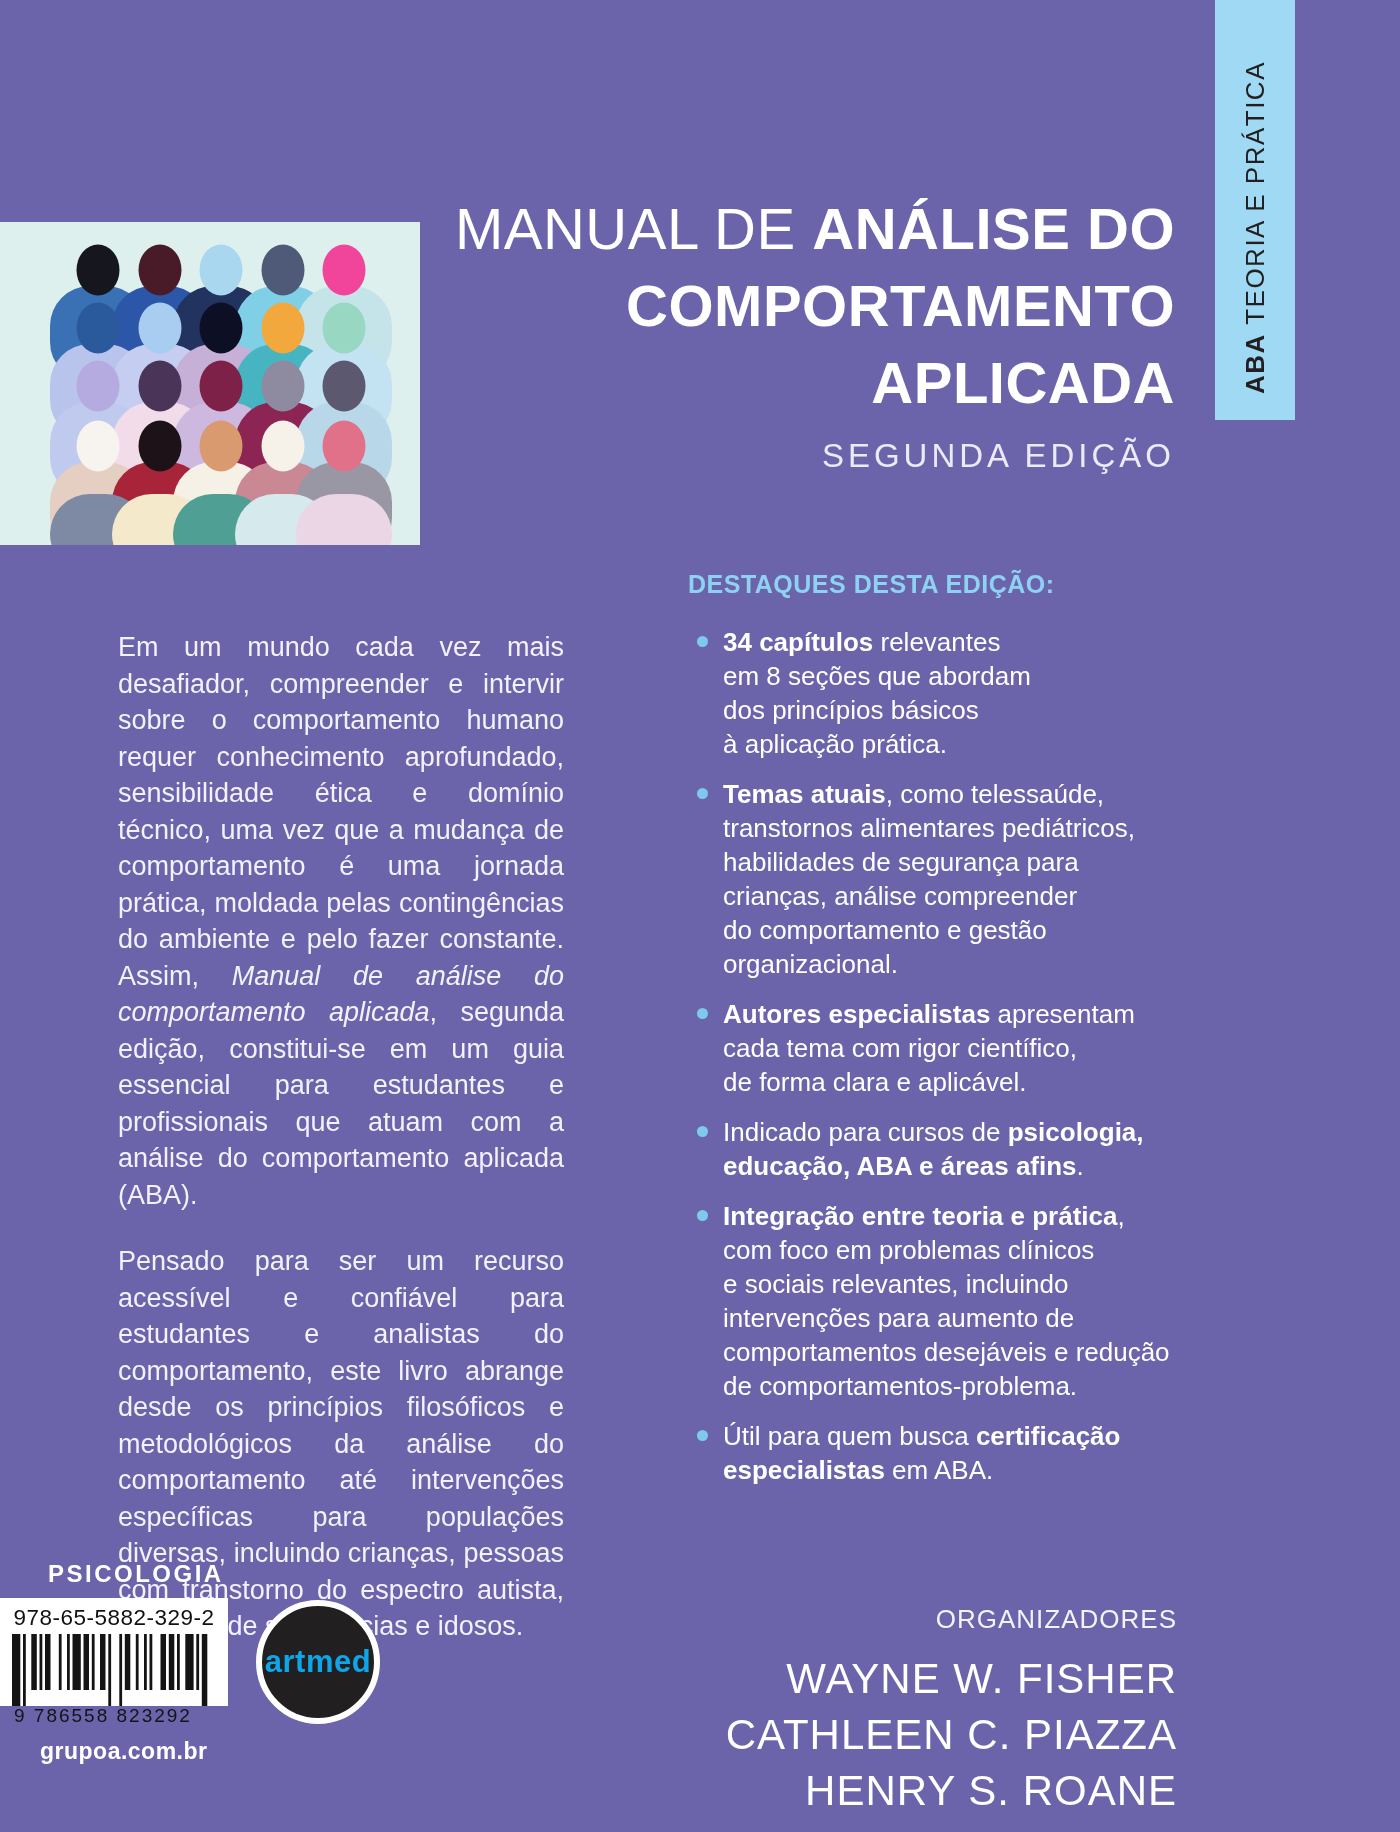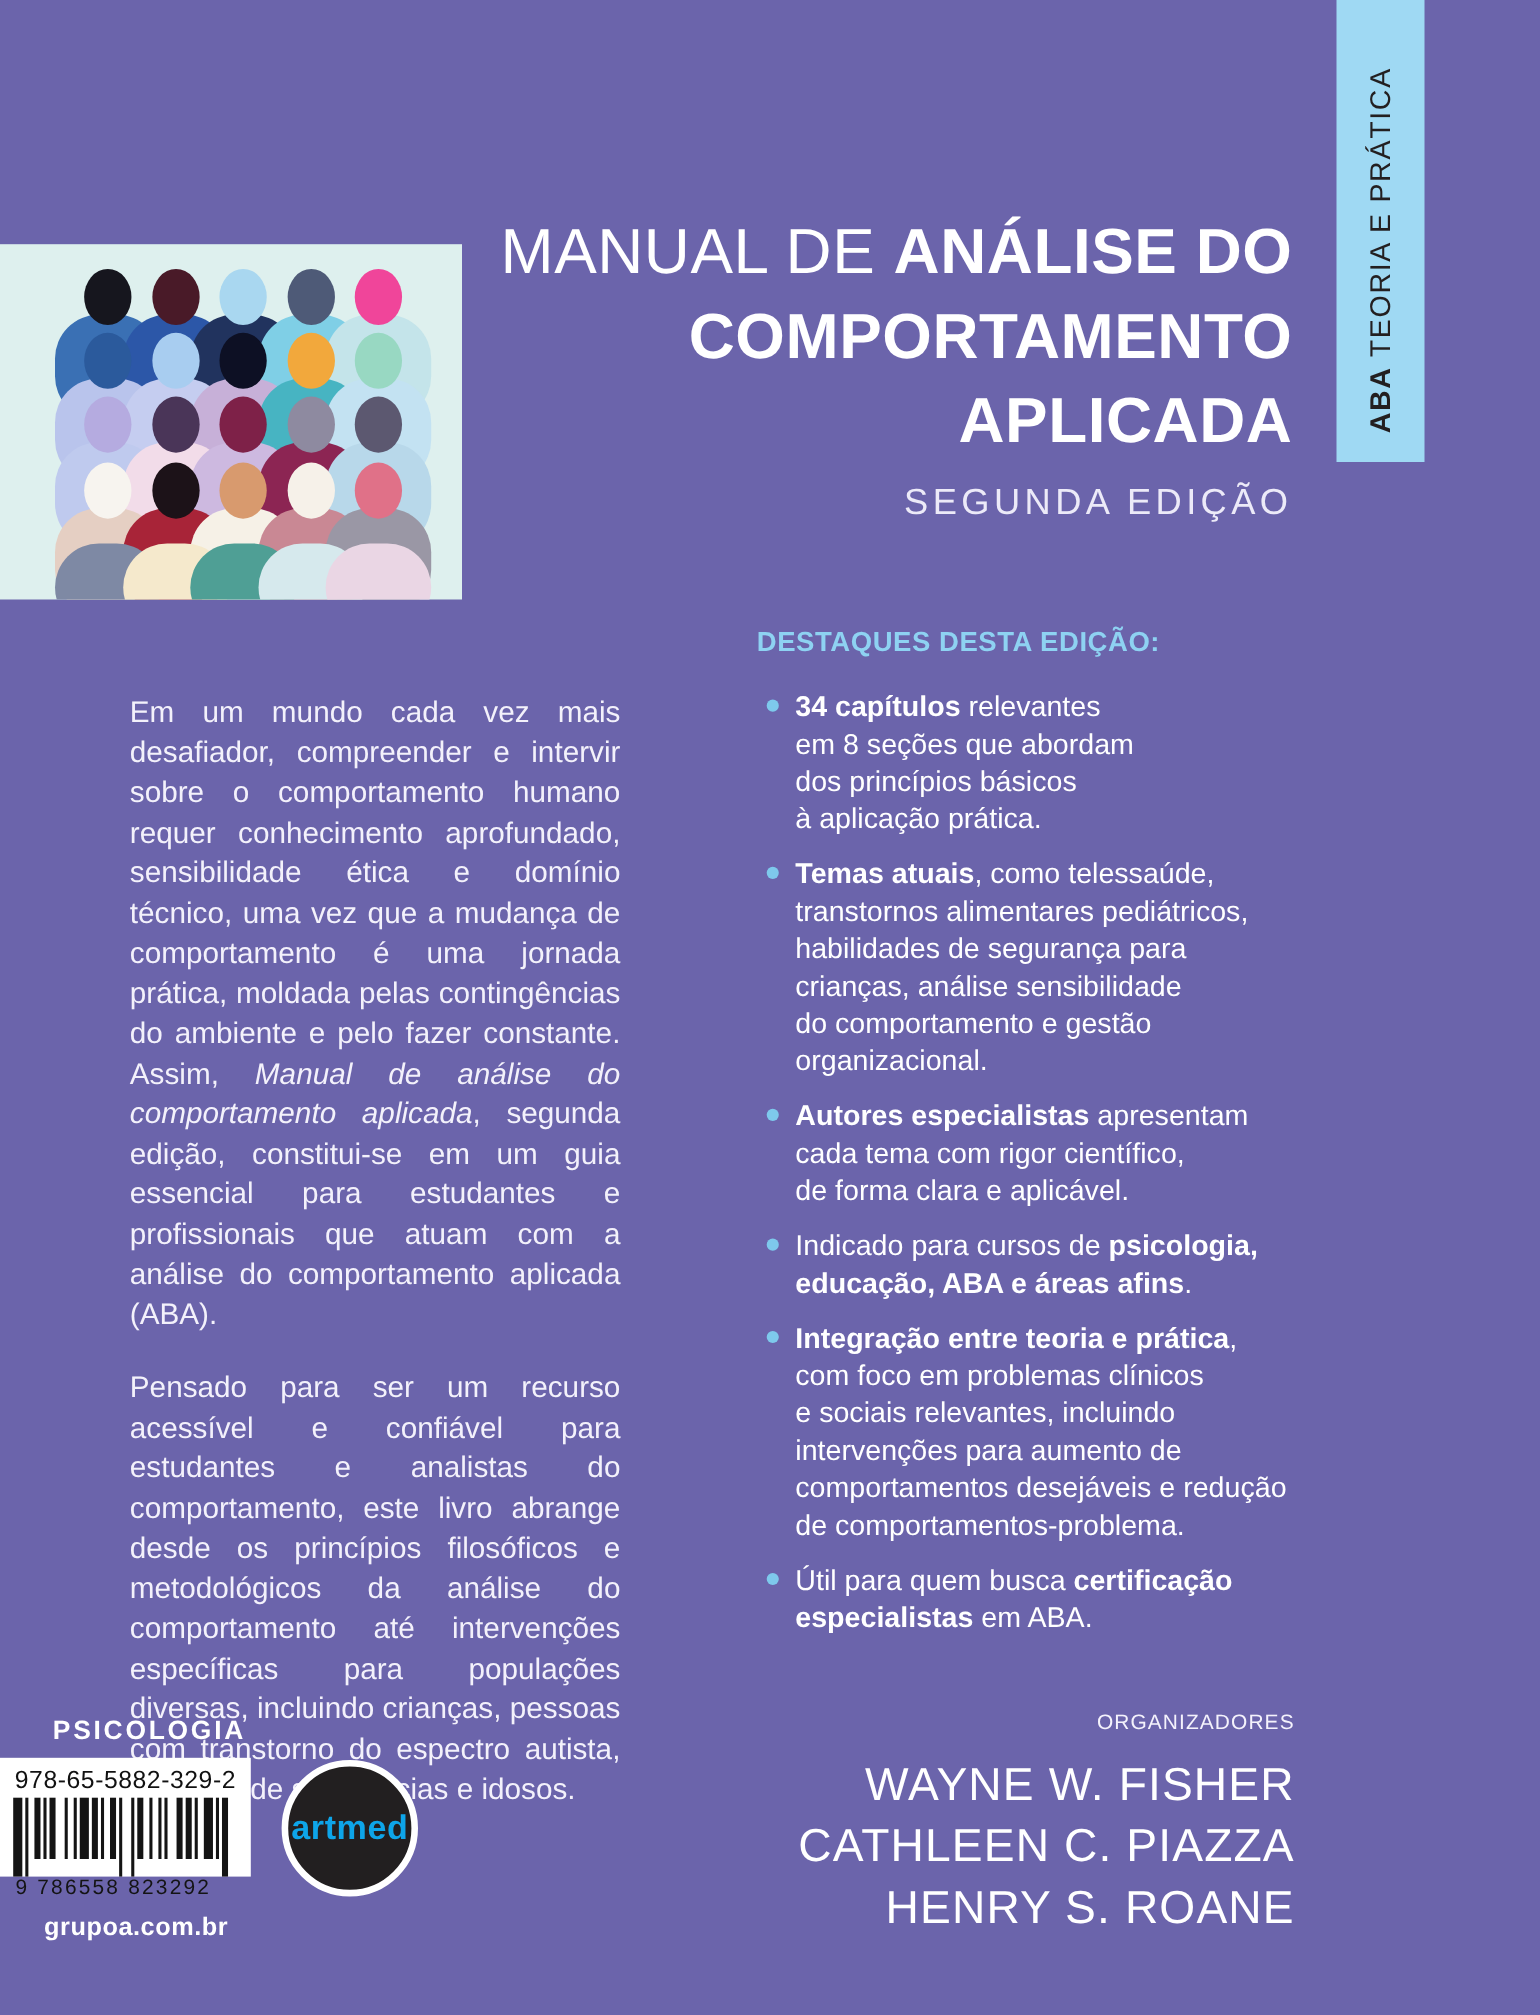--- a/index.html
+++ b/index.html
@@ -75,21 +75,21 @@
   .publisher-logo{
     position:absolute;left:256px;top:1600px;width:112px;height:112px;
     background:#221f20;border:6px solid #ffffff;border-radius:50%;
     display:flex;align-items:center;justify-content:center;
   }
   .publisher-logo span{color:#0ea5e9;font-size:31px;font-weight:bold;letter-spacing:0.5px;}
   
   .organizers{
     position:absolute;right:223px;top:1556px;text-align:right;color:#ffffff;
   }
-  .organizers-label{font-size:19px;font-weight:400;letter-spacing:1px;margin-bottom:16px;color:#f4f2fc;}
+  .organizers-label{font-size:26px;font-weight:400;letter-spacing:1px;margin-bottom:16px;color:#f4f2fc;margin-top:48px;}
   .organizer-name{font-size:42px;font-weight:400;letter-spacing:1px;line-height:56px;}
 </style>
 </head>
 <body style="background: rgb(107, 100, 171);">
 
 <div class="spine-tab" style="background: rgb(159, 217, 243);">
   <div class="spine-tab-text" style="color: rgb(35, 31, 32);">
     <span class="b">ABA</span><span> TEORIA E PRÁTICA</span>
   </div>
 </div>
@@ -169,21 +169,21 @@
           <div><span>dos princípios básicos</span></div>
           <div><span>à aplicação prática.</span></div>
         </div>
       </li>
       <li>
         <span class="dot" style="background: rgb(126, 201, 236);"></span>
         <div class="bullet-text">
           <div><span style="font-weight: bold;">Temas atuais</span><span>, como telessaúde,</span></div>
           <div><span>transtornos alimentares pediátricos,</span></div>
           <div><span>habilidades de segurança para</span></div>
-          <div><span>crianças, análise sensibilidade</span></div>
+          <div><span>crianças, análise compreender</span></div>
           <div><span>do comportamento e gestão</span></div>
           <div><span>organizacional.</span></div>
         </div>
       </li>
       <li>
         <span class="dot" style="background: rgb(126, 201, 236);"></span>
         <div class="bullet-text">
           <div><span style="font-weight: bold;">Autores especialistas</span><span> apresentam</span></div>
           <div><span>cada tema com rigor científico,</span></div>
           <div><span>de forma clara e aplicável.</span></div>

